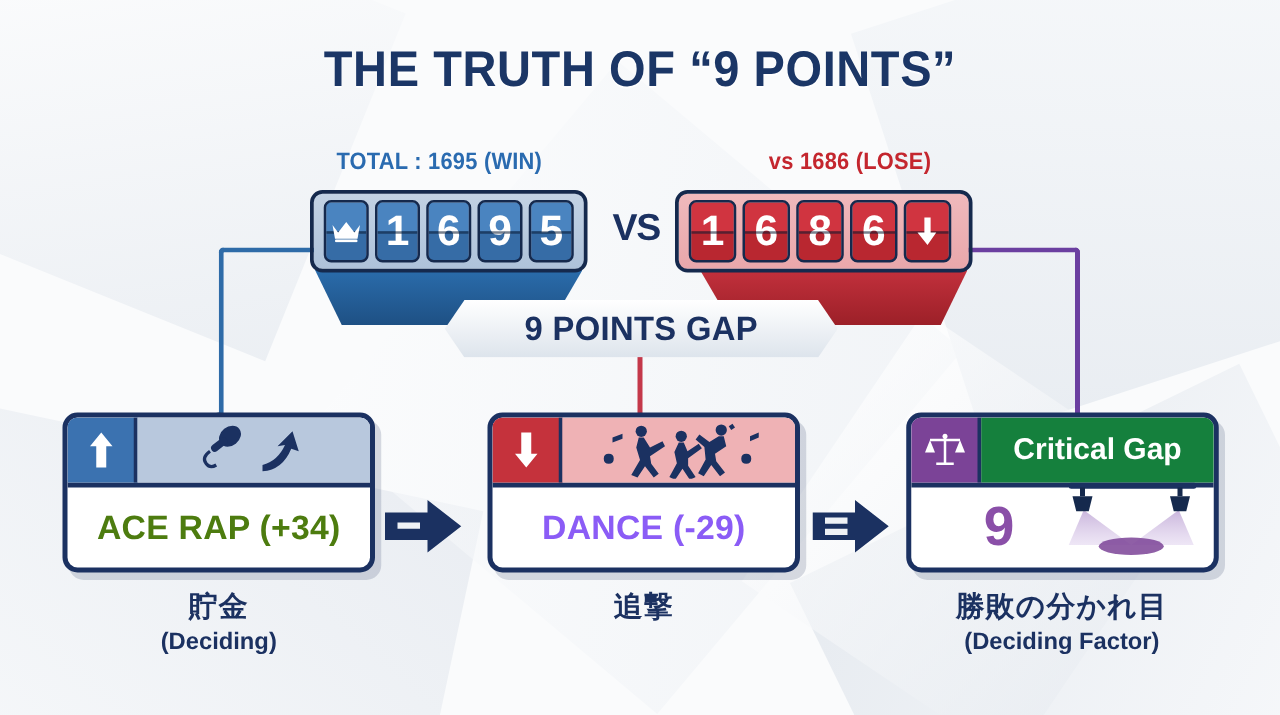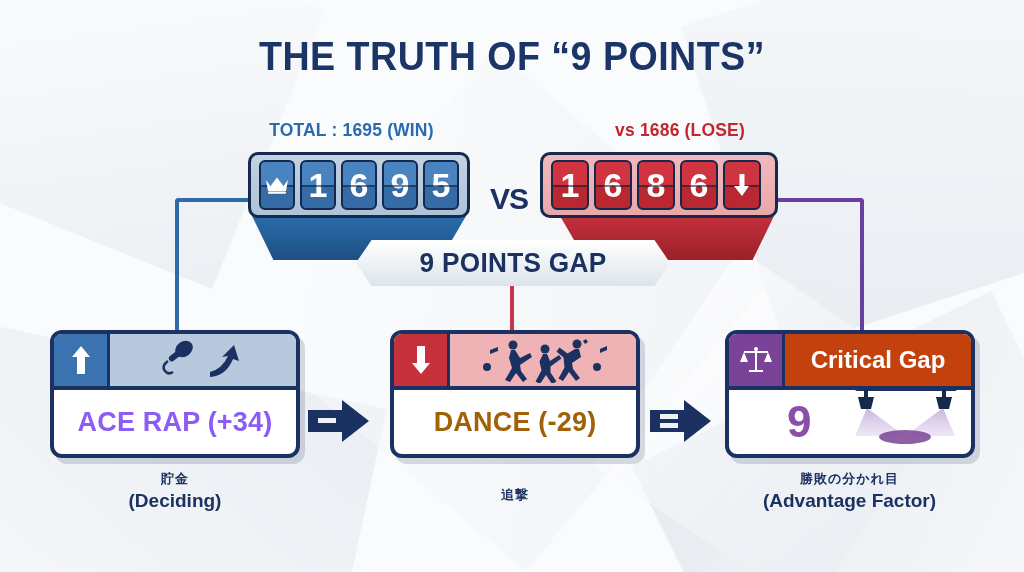--- a/index.html
+++ b/index.html
@@ -73,21 +73,21 @@
     width:38px; height:50px; border:2px solid #15294d; border-radius:6px;
     display:flex; align-items:center; justify-content:center;
     color:#fff; font-size:34px; font-weight:bold; line-height:1;
     position:relative; overflow:hidden;
   }
   .tile::after{ content:""; position:absolute; left:0; right:0; top:50%; height:2px; background:rgba(10,25,50,.55); }
   .tile-blue{ background:linear-gradient(180deg,#4a84c0 0 50%, #366ca6 50% 100%); }
   .tile-red { background:linear-gradient(180deg,#d03440 0 50%, #b92730 50% 100%); }
   .tile.icon{ font-size:25px; }
   #vs{
-    position:absolute; left:236px; top:30px; width:50px; text-align:center;
+    position:absolute; left:236px; top:14px; width:50px; text-align:center;
     font-size:30px; font-weight:bold; color:#1b3161; letter-spacing:-1px;
   }
   
   .plate{ position:absolute; top:216px; height:44px; }
   #plate-blue{
     left:252px; width:214px; background:linear-gradient(180deg,#2a6cab,#1e5084);
     clip-path:polygon(0 0,100% 0,88% 100%,10% 100%);
     border-bottom:0;
   }
   #plate-red{
@@ -126,41 +126,41 @@
     border-right:3px solid #1b3161; color:#fff; font-size:30px; font-weight:bold;
   }
   .head-art{ flex:1; display:flex; align-items:center; justify-content:center; gap:6px; }
   .card-body{
     height:64px; display:flex; align-items:center; justify-content:center;
     font-size:27px; font-weight:bold; letter-spacing:.2px;
   }
   
   #card-1 .head-badge{ background:#3b72b0; }
   #card-1 .head-art{ background:#b8c8dd; }
-  #card-1 .card-body{ color:#8b5cf6; }
+  #card-1 .card-body{ color:#4d7c0f; }
   
   #card-2 .head-badge{ background:#c5323c; }
   #card-2 .head-art{ background:#efb2b5; }
-  #card-2 .card-body{ color:#a16207; }
+  #card-2 .card-body{ color:#8b5cf6; }
   
   #card-3 .head-badge{ background:#7b4397; border-right:3px solid #1b3161; }
-  #card-3 .head-art{ background:#c2410c; color:#fff; font-size:24px; font-weight:bold; justify-content:center; }
+  #card-3 .head-art{ background:#15803d; color:#fff; font-size:24px; font-weight:bold; justify-content:center; }
   #card-3 .card-body{ color:#8a4fa8; font-size:44px; justify-content:flex-start; padding-left:58px; position:relative; }
 
   
   .flow-arrow{ position:absolute; top:398px; width:62px; height:46px; }
   #flow-1{ left:308px; }
   #flow-2{ left:650px; }
 
   
   .cap{ position:absolute; top:470px; width:250px; text-align:center; color:#1b3161; }
-  .cap .jp{ font-size:13px; font-weight:bold; letter-spacing:1px; }
+  .cap .jp{ font-size:23px; font-weight:bold; letter-spacing:1px; }
   .cap .en{ font-size:19px; font-weight:bold; margin-top:2px; }
   #cap-1{ left:50px; }
-  #cap-2{ left:390px;margin-top:16px; }
+  #cap-2{ left:390px; }
   #cap-3{ left:712px; width:275px; }
 </style>
 </head>
 <body>
 
 <div id="stage">
   <div class="facet f1"></div>
   <div class="facet f2"></div>
   <div class="facet f3"></div>
   <div class="facet f4"></div>
@@ -313,15 +313,15 @@
 
   <div class="cap" id="cap-1">
     <div class="jp">貯金</div>
     <div class="en">(Deciding)</div>
   </div>
   <div class="cap" id="cap-2">
     <div class="jp">追撃</div>
   </div>
   <div class="cap" id="cap-3">
     <div class="jp">勝敗の分かれ目</div>
-    <div class="en">(Advantage Factor)</div>
+    <div class="en">(Deciding Factor)</div>
   </div>
 </div>
 
 </body></html>

